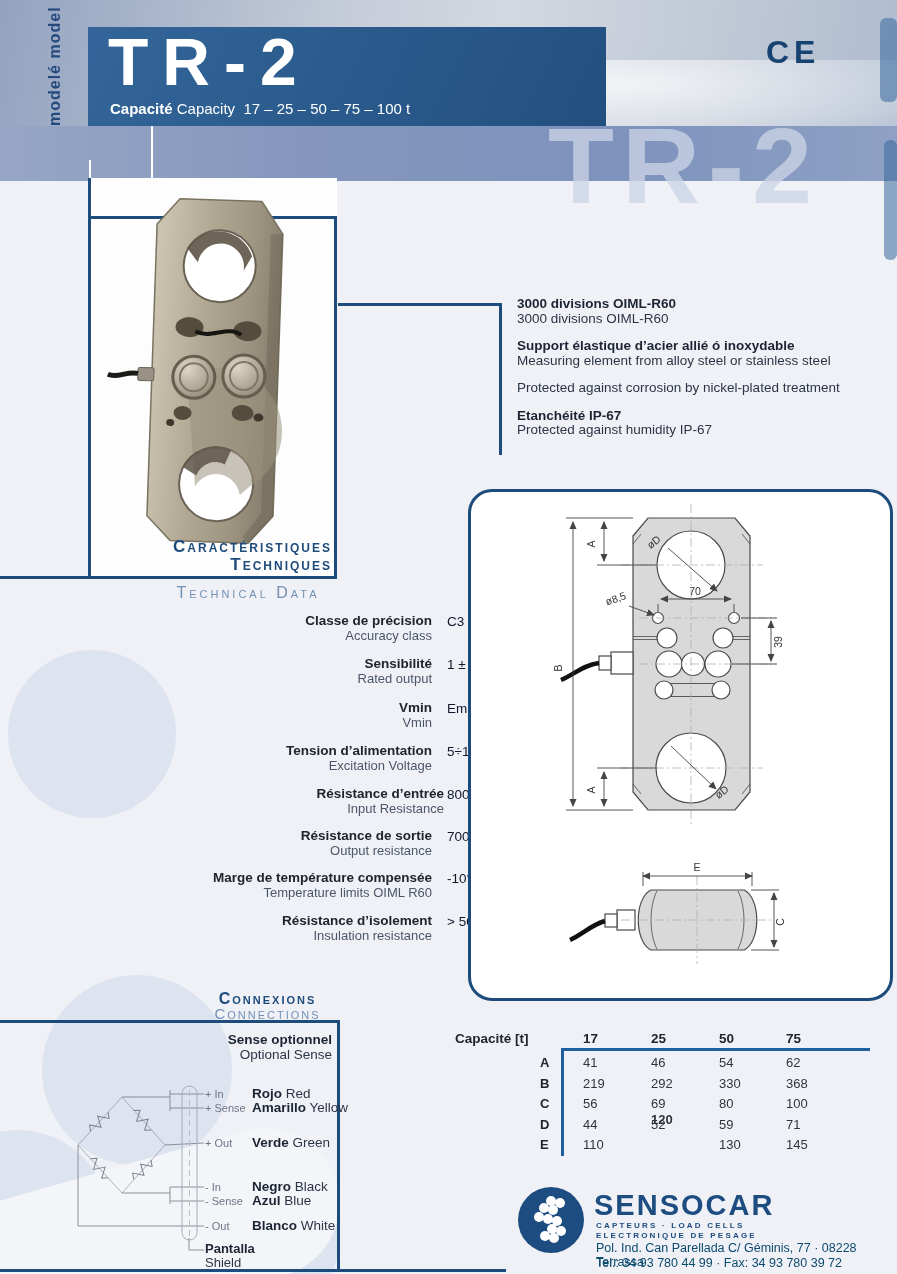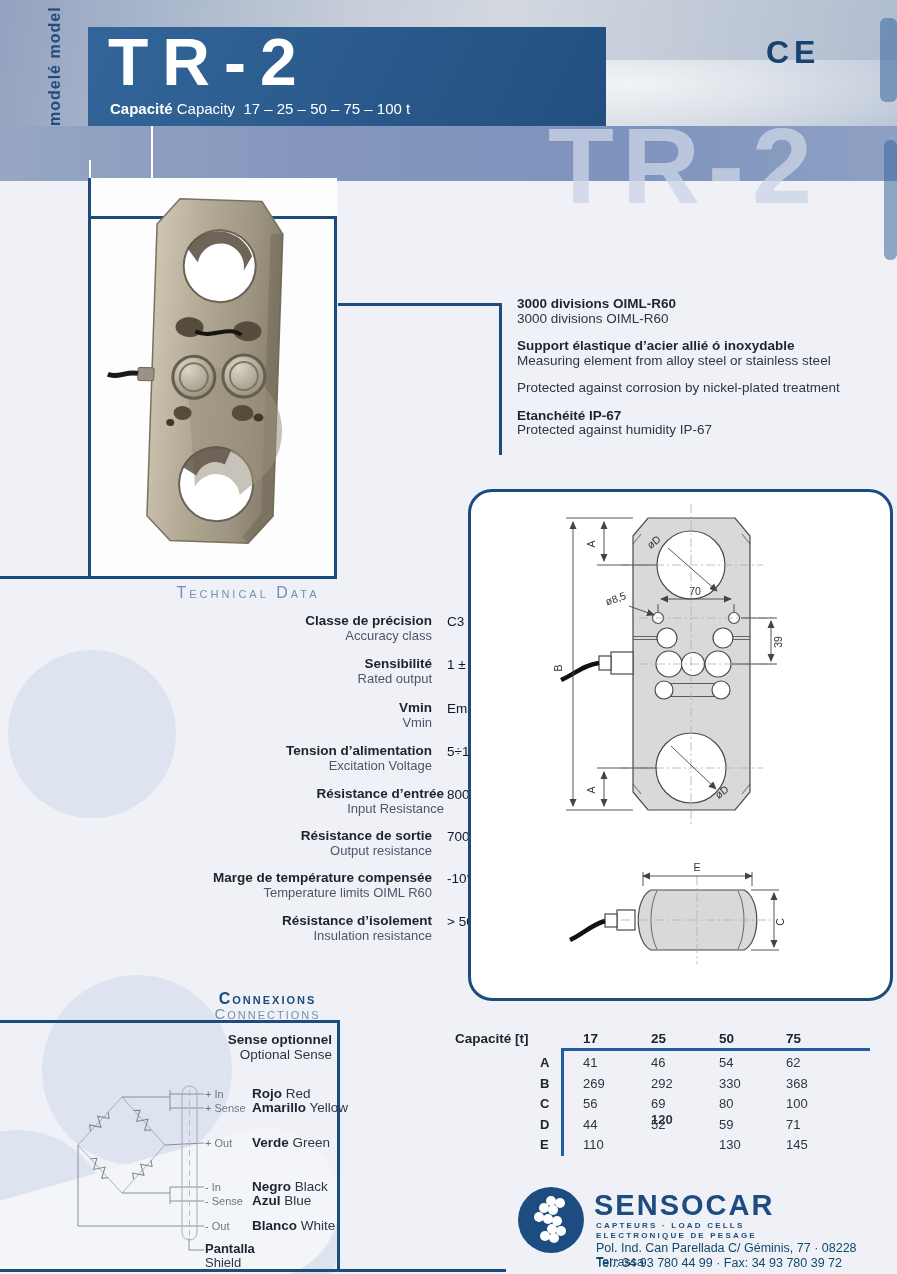--- a/index.html
+++ b/index.html
@@ -191,20 +191,24 @@
       <ellipse cx="-30" cy="42" rx="9" ry="7" fill="#554c3e"></ellipse>
       <ellipse cx="30" cy="40" rx="11" ry="8" fill="#554c3e"></ellipse>
       <ellipse cx="46" cy="44" rx="5" ry="4" fill="#3e372c"></ellipse>
       <ellipse cx="-42" cy="52" rx="4" ry="3.5" fill="#3e372c"></ellipse>
 
       <rect x="-76" y="-2" width="16" height="13" rx="2" fill="#9a9284" stroke="#6a6254"></rect>
       <path d="M-76,4 C -88,2 -96,10 -106,6" fill="none" stroke="#1c1a17" stroke-width="5"></path>
     </g>
   </svg>
 
+  <div class="abs carac">
+    <div>Caractéristiques</div>
+    <div>Techniques</div>
+  </div>
   <div class="abs tdata">Technical Data</div>
 
   <div class="abs bracket"></div>
   <div class="abs features">
     <div class="feat">
       <div class="fr">3000 divisions OIML-R60</div>
       <div class="en">3000 divisions OIML-R60</div>
     </div>
     <div class="feat">
       <div class="fr">Support élastique d’acier allié ó inoxydable</div>
@@ -430,21 +434,21 @@
   <div class="abs tbl-line" style="left:561px; top:1048px; width:309px; height:2.5px;"></div>
   <div class="abs tbl-line" style="left:561px; top:1048px; width:2.5px; height:108px;"></div>
 
   <div class="abs tbl-dim" style="left:540px; top:1055px;">A</div>
   <div class="abs tbl-val" style="left:583px; top:1055px;">41</div>
   <div class="abs tbl-val" style="left:651px; top:1055px;">46</div>
   <div class="abs tbl-val" style="left:719px; top:1055px;">54</div>
   <div class="abs tbl-val" style="left:786px; top:1055px;">62</div>
 
   <div class="abs tbl-dim" style="left:540px; top:1076px;">B</div>
-  <div class="abs tbl-val" style="left:583px; top:1076px;">269</div>
+  <div class="abs tbl-val" style="left:583px; top:1076px;">219</div>
   <div class="abs tbl-val" style="left:651px; top:1076px;">292</div>
   <div class="abs tbl-val" style="left:719px; top:1076px;">330</div>
   <div class="abs tbl-val" style="left:786px; top:1076px;">368</div>
 
   <div class="abs tbl-dim" style="left:540px; top:1096px;">C</div>
   <div class="abs tbl-val" style="left:583px; top:1096px;">56</div>
   <div class="abs tbl-val" style="left:651px; top:1096px;">69</div>
   <div class="abs tbl-val" style="left:719px; top:1096px;">80</div>
   <div class="abs tbl-val" style="left:786px; top:1096px;">100</div>
 

